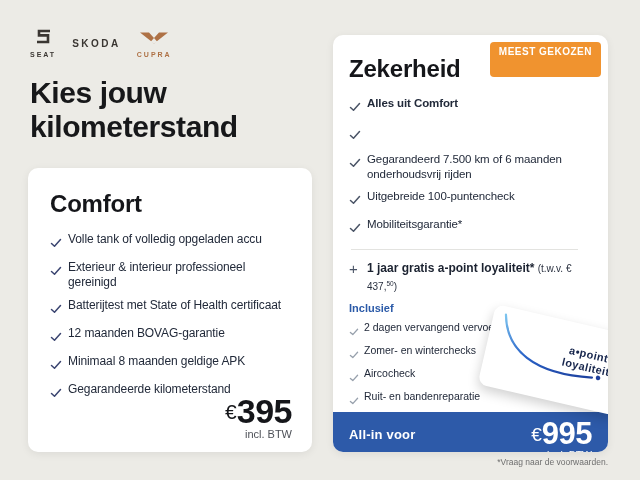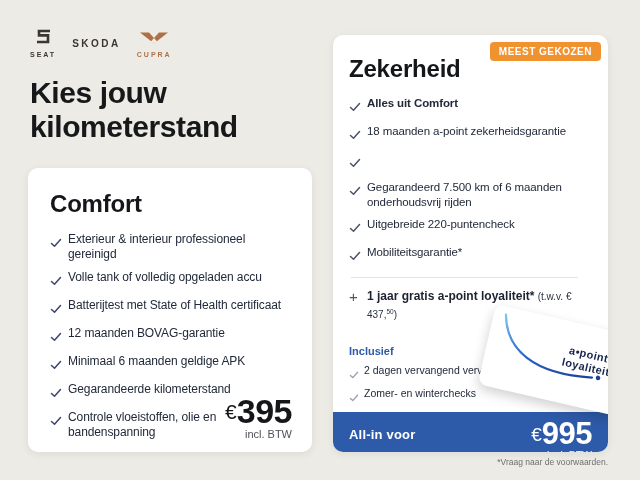--- a/index.html
+++ b/index.html
@@ -31,30 +31,30 @@
   ul.checklist li{display:flex;align-items:flex-start;margin-bottom:8px;}
   ul.checklist .chk{flex:0 0 18px;padding-top:2px;color:#3A4470;}
   .card-zekerheid ul.checklist .chk{color:#4A5466;}
   ul.checklist .txt{font-size:12px;line-height:15px;color:#222A3A;letter-spacing:-0.1px;}
   .card-zekerheid ul.checklist{margin-top:13px;}
   .card-zekerheid ul.checklist .txt{font-size:11.5px;line-height:14.5px;}
   .bold-item{font-weight:700;}
   
   .badge{position:absolute;top:7px;right:7px;background:#F0932F;color:#fff;
     font-size:10px;font-weight:700;letter-spacing:0.5px;border-radius:4px;
-    padding:4px 9px 4px 9px;}
+    padding:4px 9px 20px 9px;}
   
   .divider{height:1px;background:#E3E3E0;margin:12px 2px 11px 2px;}
   .addon-row{display:flex;align-items:flex-start;}
   .addon-row .plus{flex:0 0 18px;font-size:15px;line-height:15px;color:#4A5466;font-weight:400;}
   .addon-text{font-size:12px;line-height:15px;color:#1B2230;font-weight:700;}
   .addon-text .twv{font-weight:400;font-size:10px;color:#2A3140;}
   .addon-text sup{font-size:6.5px;}
   
-  .inclusief-label{margin-top:23px;font-size:11px;font-weight:700;color:#2B5AA8;}
+  .inclusief-label{margin-top:8px;font-size:11px;font-weight:700;color:#2B5AA8;}
   ul.sublist{list-style:none;margin:7px 0 0 0;padding:0;max-width:160px;}
   ul.sublist li{display:flex;align-items:flex-start;margin-bottom:4px;}
   ul.sublist .chk{flex:0 0 15px;padding-top:1px;color:#97A0AC;}
   ul.sublist .txt{font-size:10.5px;line-height:12.5px;color:#222A3A;}
   
   .loyalty{position:absolute;left:152px;top:284px;width:142px;height:82px;background:#fff;
     border-radius:9px;transform:rotate(13deg);box-shadow:0 5px 12px rgba(0,0,0,0.18);z-index:3;}
   .loyalty-text{position:absolute;right:16px;top:22px;text-align:center;
     font-size:11px;font-weight:700;color:#17264D;letter-spacing:0.4px;line-height:12.5px;}
   .swoosh{position:absolute;left:0;top:0;}
@@ -110,57 +110,51 @@
   </div>
 
   <div class="card card-comfort">
     <div class="inner">
       <h2>Comfort</h2>
       <ul class="checklist">
         <li>
           <span class="chk"><svg width="12" height="10" viewBox="0 0 12 10">
                 <path d="M1.5 5.5 L4.5 8.2 L10.5 1.5" fill="none" stroke="currentColor" stroke-width="1.5" stroke-linecap="round" stroke-linejoin="round"></path>
               </svg></span>
+          <span class="txt">Volle tank of volledig opgeladen accu</span>
+        </li>
+        <li>
+          <span class="chk"><svg width="12" height="10" viewBox="0 0 12 10">
+                <path d="M1.5 5.5 L4.5 8.2 L10.5 1.5" fill="none" stroke="currentColor" stroke-width="1.5" stroke-linecap="round" stroke-linejoin="round"></path>
+              </svg></span>
           <span class="txt">Exterieur &amp; interieur professioneel gereinigd</span>
         </li>
         <li>
           <span class="chk"><svg width="12" height="10" viewBox="0 0 12 10">
                 <path d="M1.5 5.5 L4.5 8.2 L10.5 1.5" fill="none" stroke="currentColor" stroke-width="1.5" stroke-linecap="round" stroke-linejoin="round"></path>
               </svg></span>
-          <span class="txt">Volle tank of volledig opgeladen accu</span>
-        </li>
-        <li>
-          <span class="chk"><svg width="12" height="10" viewBox="0 0 12 10">
-                <path d="M1.5 5.5 L4.5 8.2 L10.5 1.5" fill="none" stroke="currentColor" stroke-width="1.5" stroke-linecap="round" stroke-linejoin="round"></path>
-              </svg></span>
           <span class="txt">Batterijtest met State of Health certificaat</span>
         </li>
         <li>
           <span class="chk"><svg width="12" height="10" viewBox="0 0 12 10">
                 <path d="M1.5 5.5 L4.5 8.2 L10.5 1.5" fill="none" stroke="currentColor" stroke-width="1.5" stroke-linecap="round" stroke-linejoin="round"></path>
               </svg></span>
           <span class="txt">12 maanden BOVAG-garantie</span>
         </li>
         <li>
           <span class="chk"><svg width="12" height="10" viewBox="0 0 12 10">
                 <path d="M1.5 5.5 L4.5 8.2 L10.5 1.5" fill="none" stroke="currentColor" stroke-width="1.5" stroke-linecap="round" stroke-linejoin="round"></path>
               </svg></span>
-          <span class="txt">Minimaal 6 maanden geldige APK</span>
+          <span class="txt">Minimaal 8 maanden geldige APK</span>
         </li>
         <li>
           <span class="chk"><svg width="12" height="10" viewBox="0 0 12 10">
                 <path d="M1.5 5.5 L4.5 8.2 L10.5 1.5" fill="none" stroke="currentColor" stroke-width="1.5" stroke-linecap="round" stroke-linejoin="round"></path>
               </svg></span>
           <span class="txt">Gegarandeerde kilometerstand</span>
-        </li>
-        <li>
-          <span class="chk"><svg width="12" height="10" viewBox="0 0 12 10">
-                <path d="M1.5 5.5 L4.5 8.2 L10.5 1.5" fill="none" stroke="currentColor" stroke-width="1.5" stroke-linecap="round" stroke-linejoin="round"></path>
-              </svg></span>
-          <span class="txt">Controle vloeistoffen, olie en bandenspanning</span>
         </li>
       </ul>
     </div>
     <div class="comfort-price">
       <div><span class="cur">€</span><span class="num">395</span></div>
       <div class="comfort-note">incl. BTW</div>
     </div>
   </div>
 
   <div class="card card-zekerheid">
@@ -171,38 +165,32 @@
         <li>
           <span class="chk"><svg width="12" height="10" viewBox="0 0 12 10">
                 <path d="M1.5 5.5 L4.5 8.2 L10.5 1.5" fill="none" stroke="currentColor" stroke-width="1.5" stroke-linecap="round" stroke-linejoin="round"></path>
               </svg></span>
           <span class="txt bold-item">Alles uit Comfort</span>
         </li>
         <li>
           <span class="chk"><svg width="12" height="10" viewBox="0 0 12 10">
                 <path d="M1.5 5.5 L4.5 8.2 L10.5 1.5" fill="none" stroke="currentColor" stroke-width="1.5" stroke-linecap="round" stroke-linejoin="round"></path>
               </svg></span>
-          <span class="txt">18 maanden a-point zekerheidsgarantie</span>
-        </li>
-        <li>
-          <span class="chk"><svg width="12" height="10" viewBox="0 0 12 10">
-                <path d="M1.5 5.5 L4.5 8.2 L10.5 1.5" fill="none" stroke="currentColor" stroke-width="1.5" stroke-linecap="round" stroke-linejoin="round"></path>
-              </svg></span>
         </li>
         <li>
           <span class="chk"><svg width="12" height="10" viewBox="0 0 12 10">
                 <path d="M1.5 5.5 L4.5 8.2 L10.5 1.5" fill="none" stroke="currentColor" stroke-width="1.5" stroke-linecap="round" stroke-linejoin="round"></path>
               </svg></span>
           <span class="txt">Gegarandeerd 7.500 km of 6 maanden onderhoudsvrij rijden</span>
         </li>
         <li>
           <span class="chk"><svg width="12" height="10" viewBox="0 0 12 10">
                 <path d="M1.5 5.5 L4.5 8.2 L10.5 1.5" fill="none" stroke="currentColor" stroke-width="1.5" stroke-linecap="round" stroke-linejoin="round"></path>
               </svg></span>
-          <span class="txt">Uitgebreide 220-puntencheck</span>
+          <span class="txt">Uitgebreide 100-puntencheck</span>
         </li>
         <li>
           <span class="chk"><svg width="12" height="10" viewBox="0 0 12 10">
                 <path d="M1.5 5.5 L4.5 8.2 L10.5 1.5" fill="none" stroke="currentColor" stroke-width="1.5" stroke-linecap="round" stroke-linejoin="round"></path>
               </svg></span>
           <span class="txt">Mobiliteitsgarantie*</span>
         </li>
       </ul>
 
       <div class="divider"></div>

